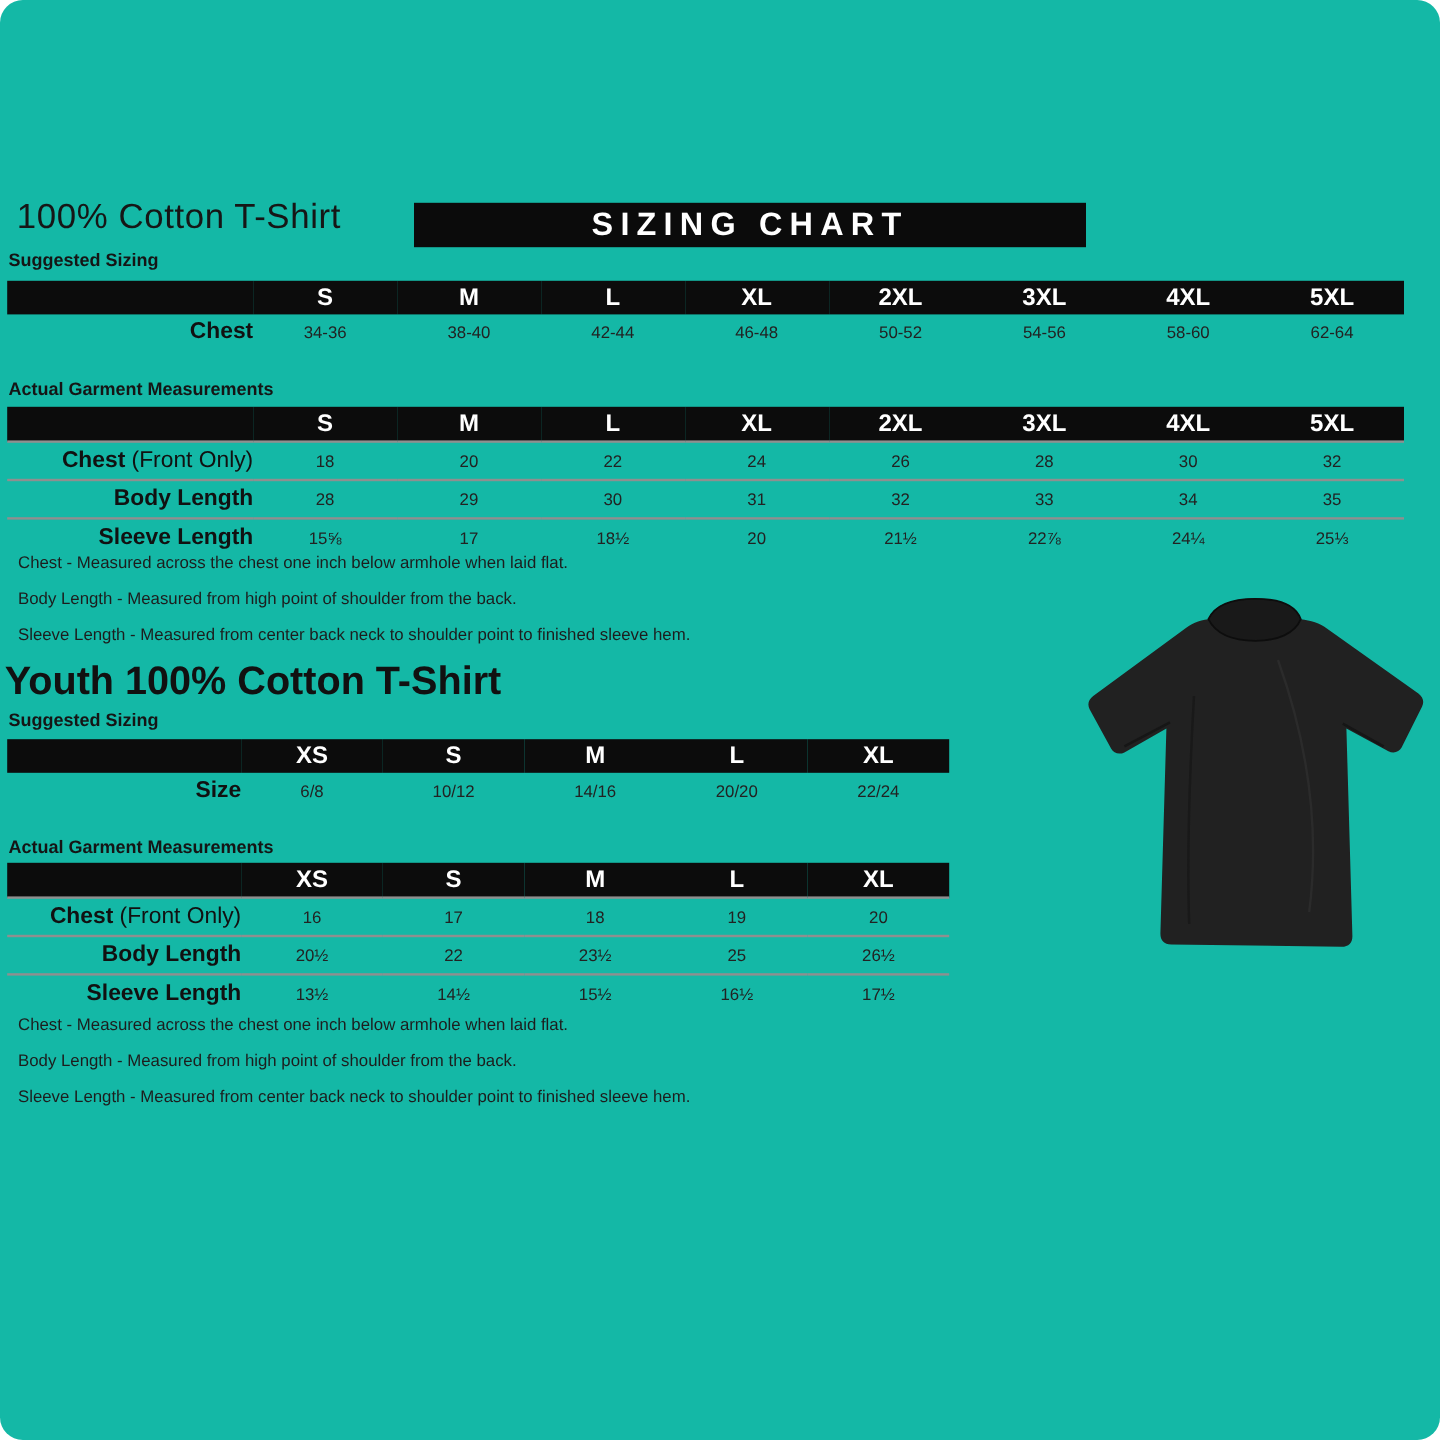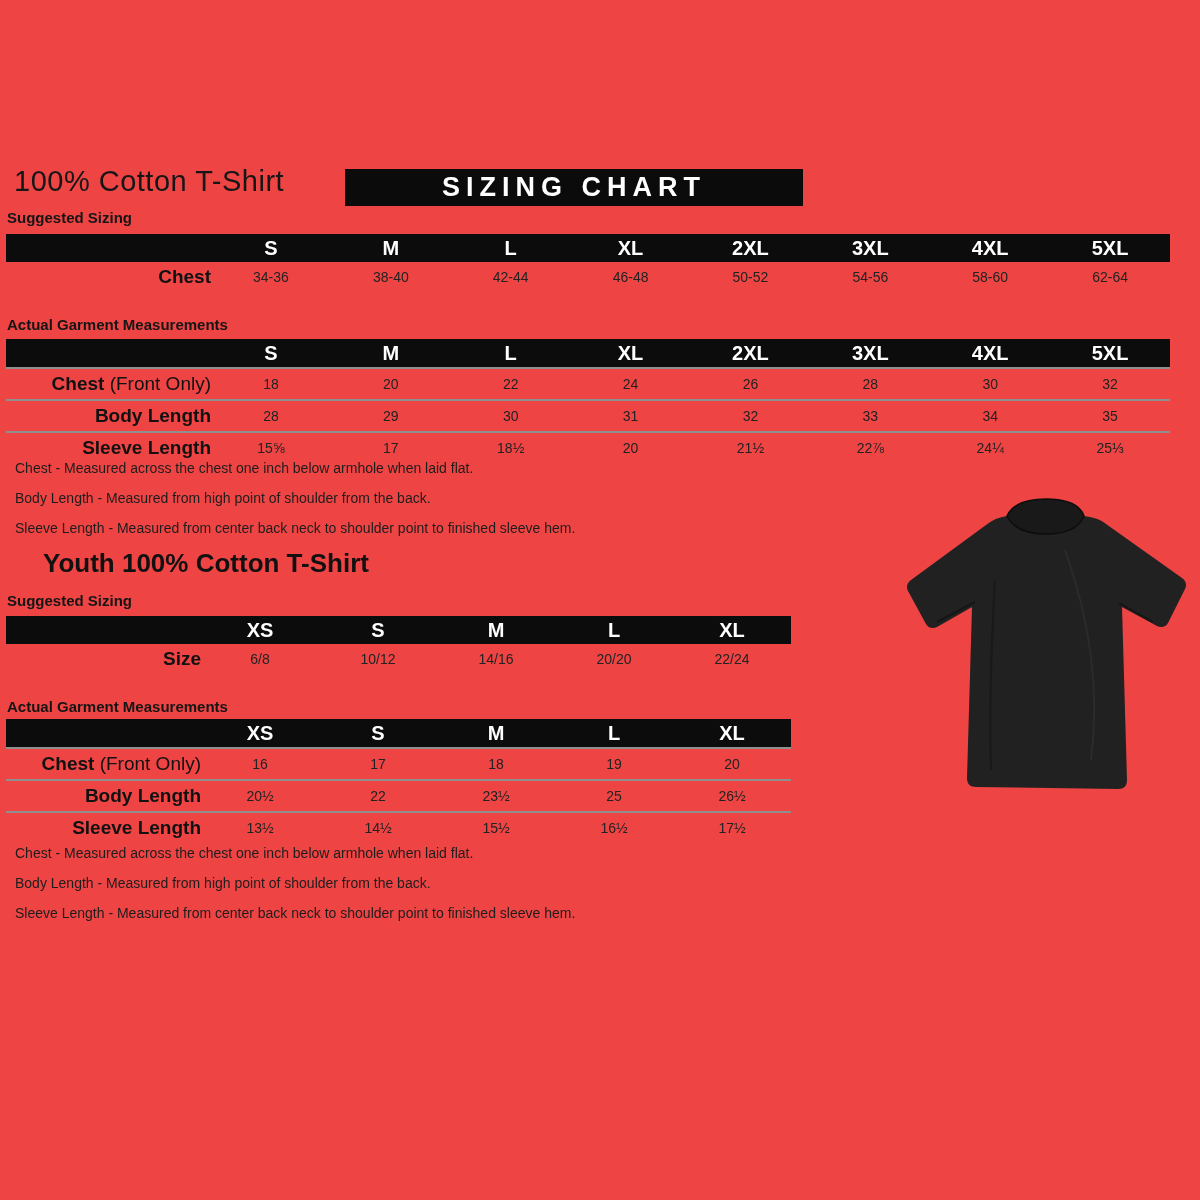--- a/index.html
+++ b/index.html
@@ -1,22 +1,22 @@
 <!DOCTYPE html>
 <html><head>
 <meta charset="utf-8">
 <style>
   html,body{margin:0;padding:0;background:#ffffff;}
   .sheet{
-    position:relative;width:1200px;height:1200px;background:#ef4444;overflow:hidden;
-    font-family:"Liberation Sans", sans-serif;color:#1c1c1c;
+    position:relative;width:1200px;height:1200px;background:#14b8a6;overflow:hidden;
+    font-family:"Liberation Sans", sans-serif;color:#1c1c1c;border-radius:19px;
   }
   .abs{position:absolute;}
   .adult-title{font-size:29px;font-weight:400;color:#161616;letter-spacing:.5px;}
-  .youth-title{font-size:26px;font-weight:700;color:#111;margin-left:39px;}
+  .youth-title{font-size:33px;font-weight:700;color:#111;}
   .banner{
     background:#0b0b0b;color:#ffffff;display:flex;align-items:center;justify-content:center;
     font-weight:700;font-size:27px;letter-spacing:6px;
   }
   .section-label{font-size:15px;color:#151515;font-weight:bold;}
   table{border-collapse:collapse;table-layout:fixed;width:100%;}
   thead th{
     background:#0c0c0c;color:#ffffff;font-weight:700;font-size:20px;
     height:28px;text-align:center;padding:0;
   }
@@ -30,21 +30,21 @@
   .notes div{font-size:14px;color:#1d1d1d;line-height:20px;margin-bottom:10px;}
   .tshirt-wrap{width:300px;height:318px;}
 </style>
 </head>
 <body>
 
 <div class="sheet">
 
   <div class="abs adult-title" style="left:14px;top:165px;">100% Cotton T-Shirt</div>
 
-  <div class="abs banner" style="left:345px;top:169px;width:458px;height:37px;">
+  <div class="abs banner" style="left:345px;top:169px;width:560px;height:37px;">
     <span>SIZING CHART</span>
   </div>
 
   <div class="abs section-label" style="left:7px;top:209px;">Suggested Sizing</div>
 
   <div class="abs" style="left:6px;top:234px;width:1164px;">
     <table>
         <colgroup>
           <col style="width: 205px;">
           <col>

